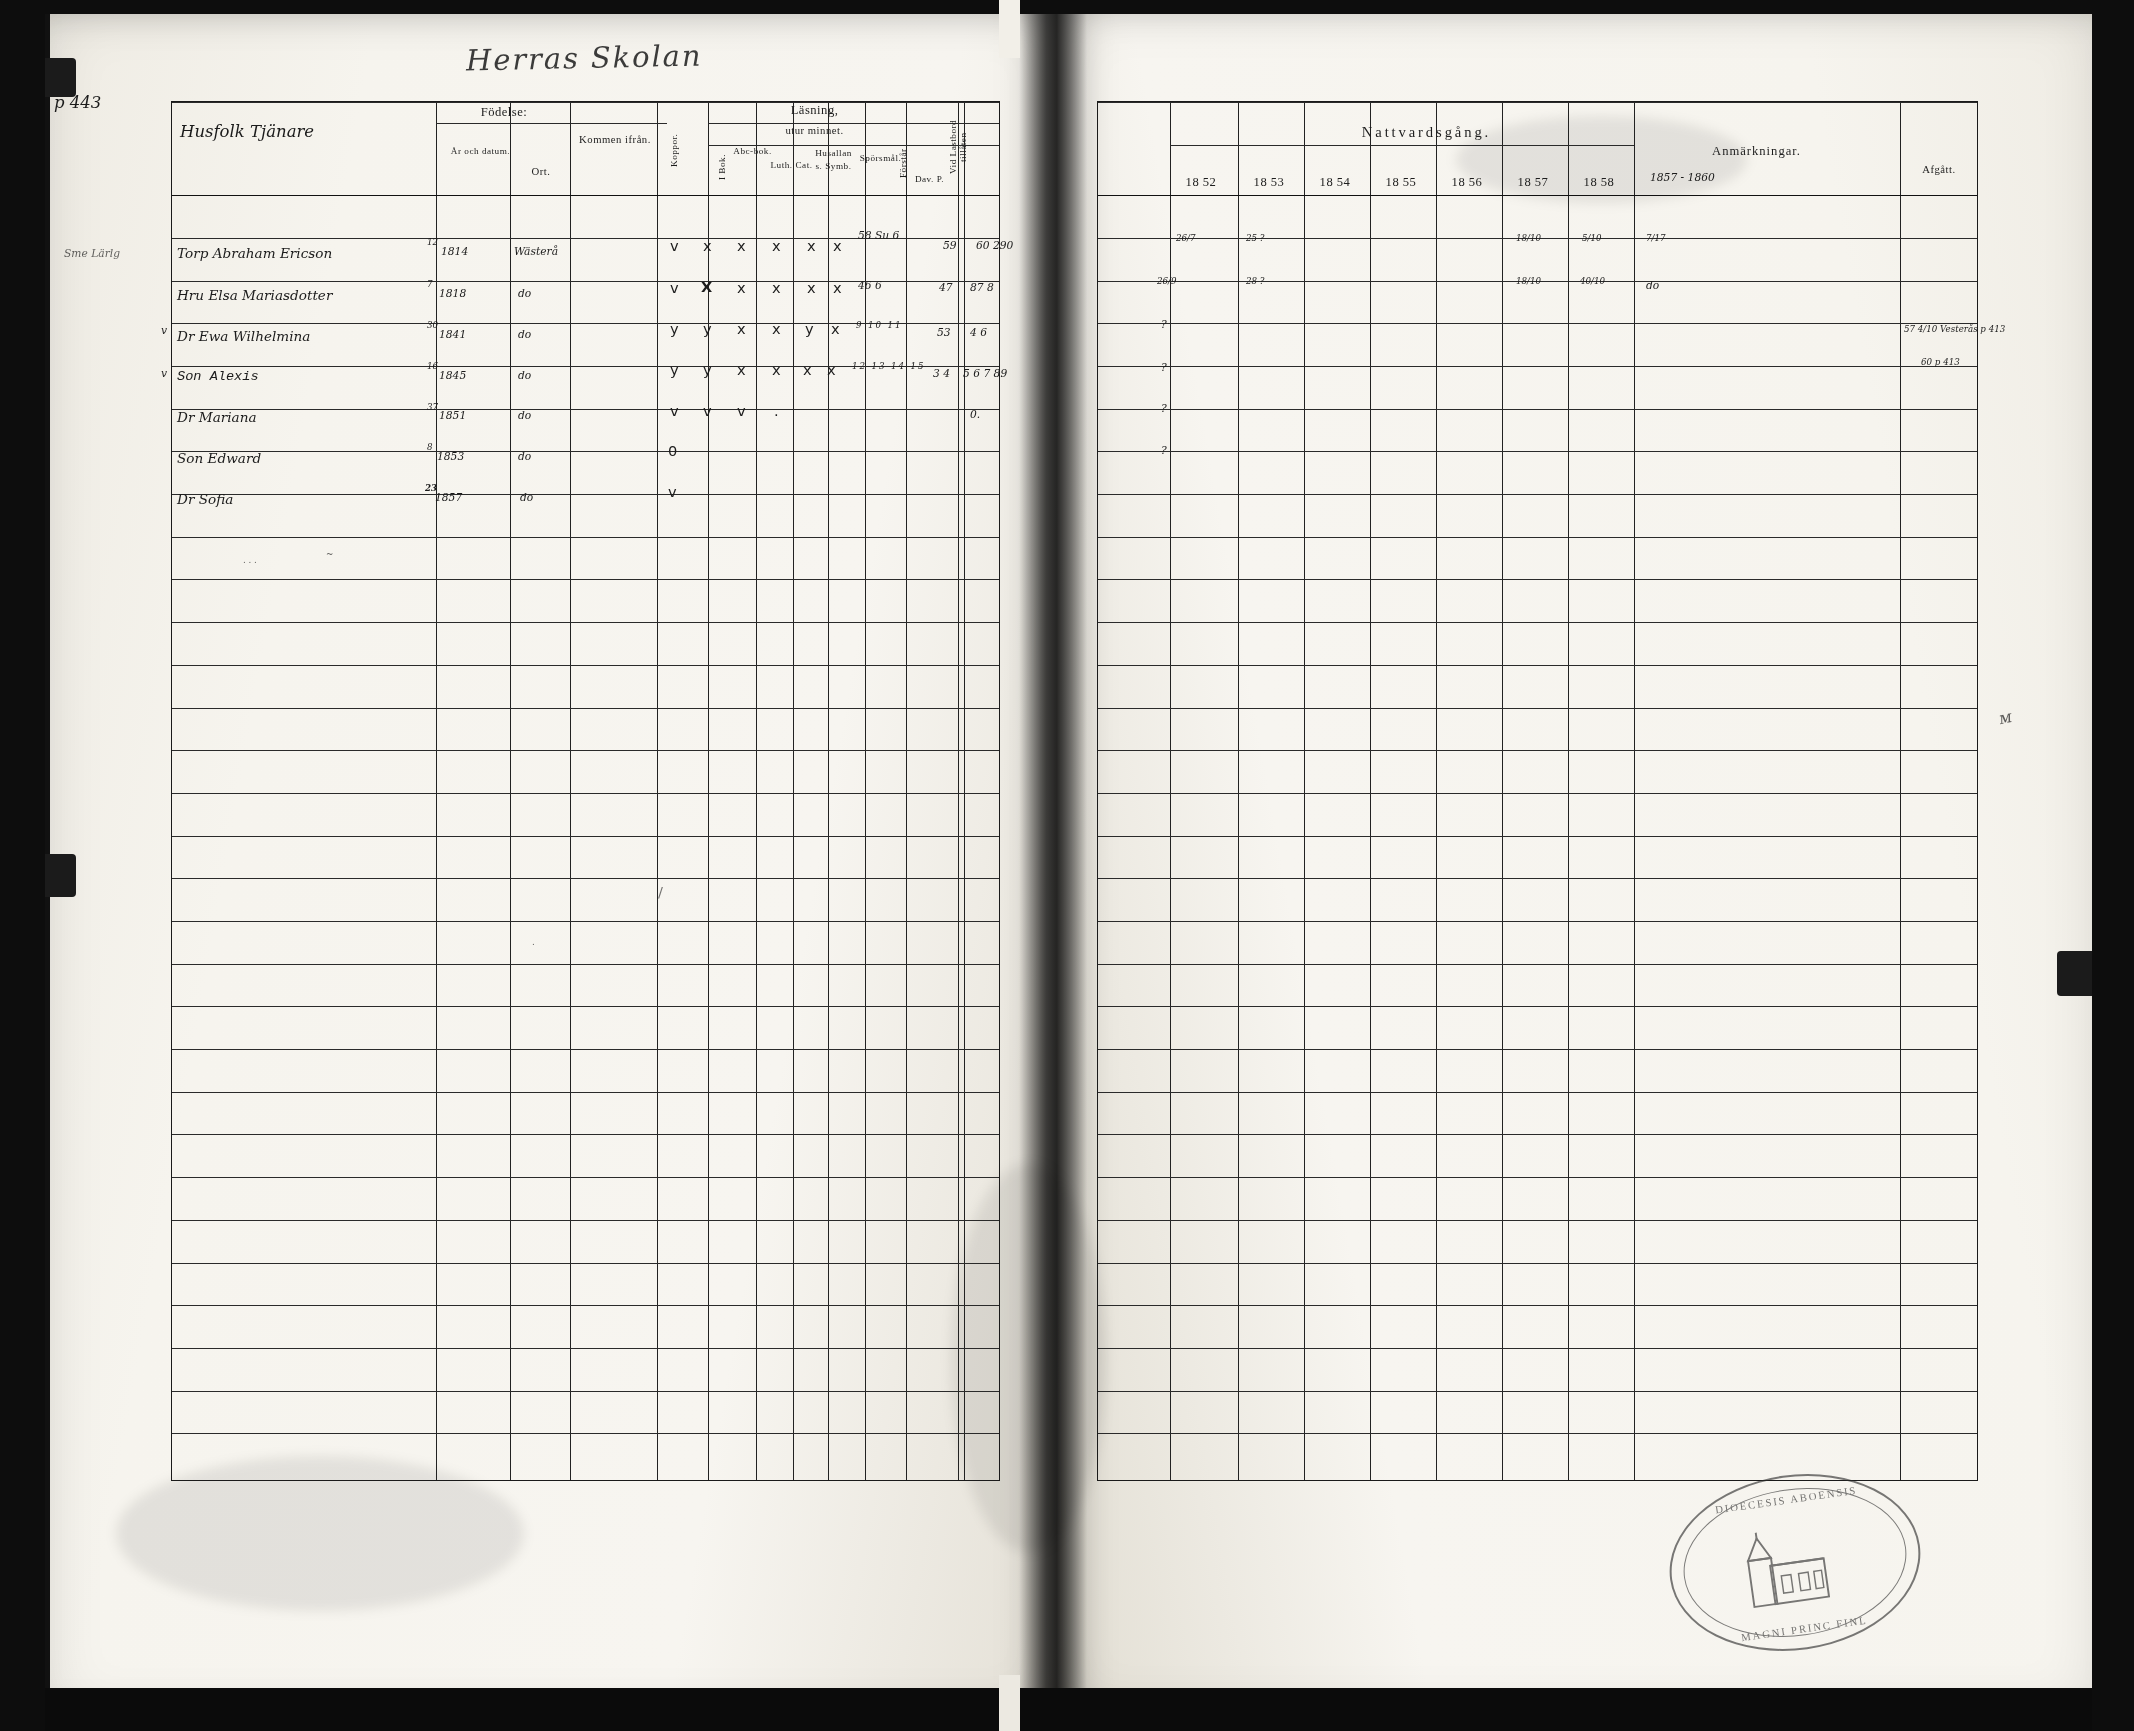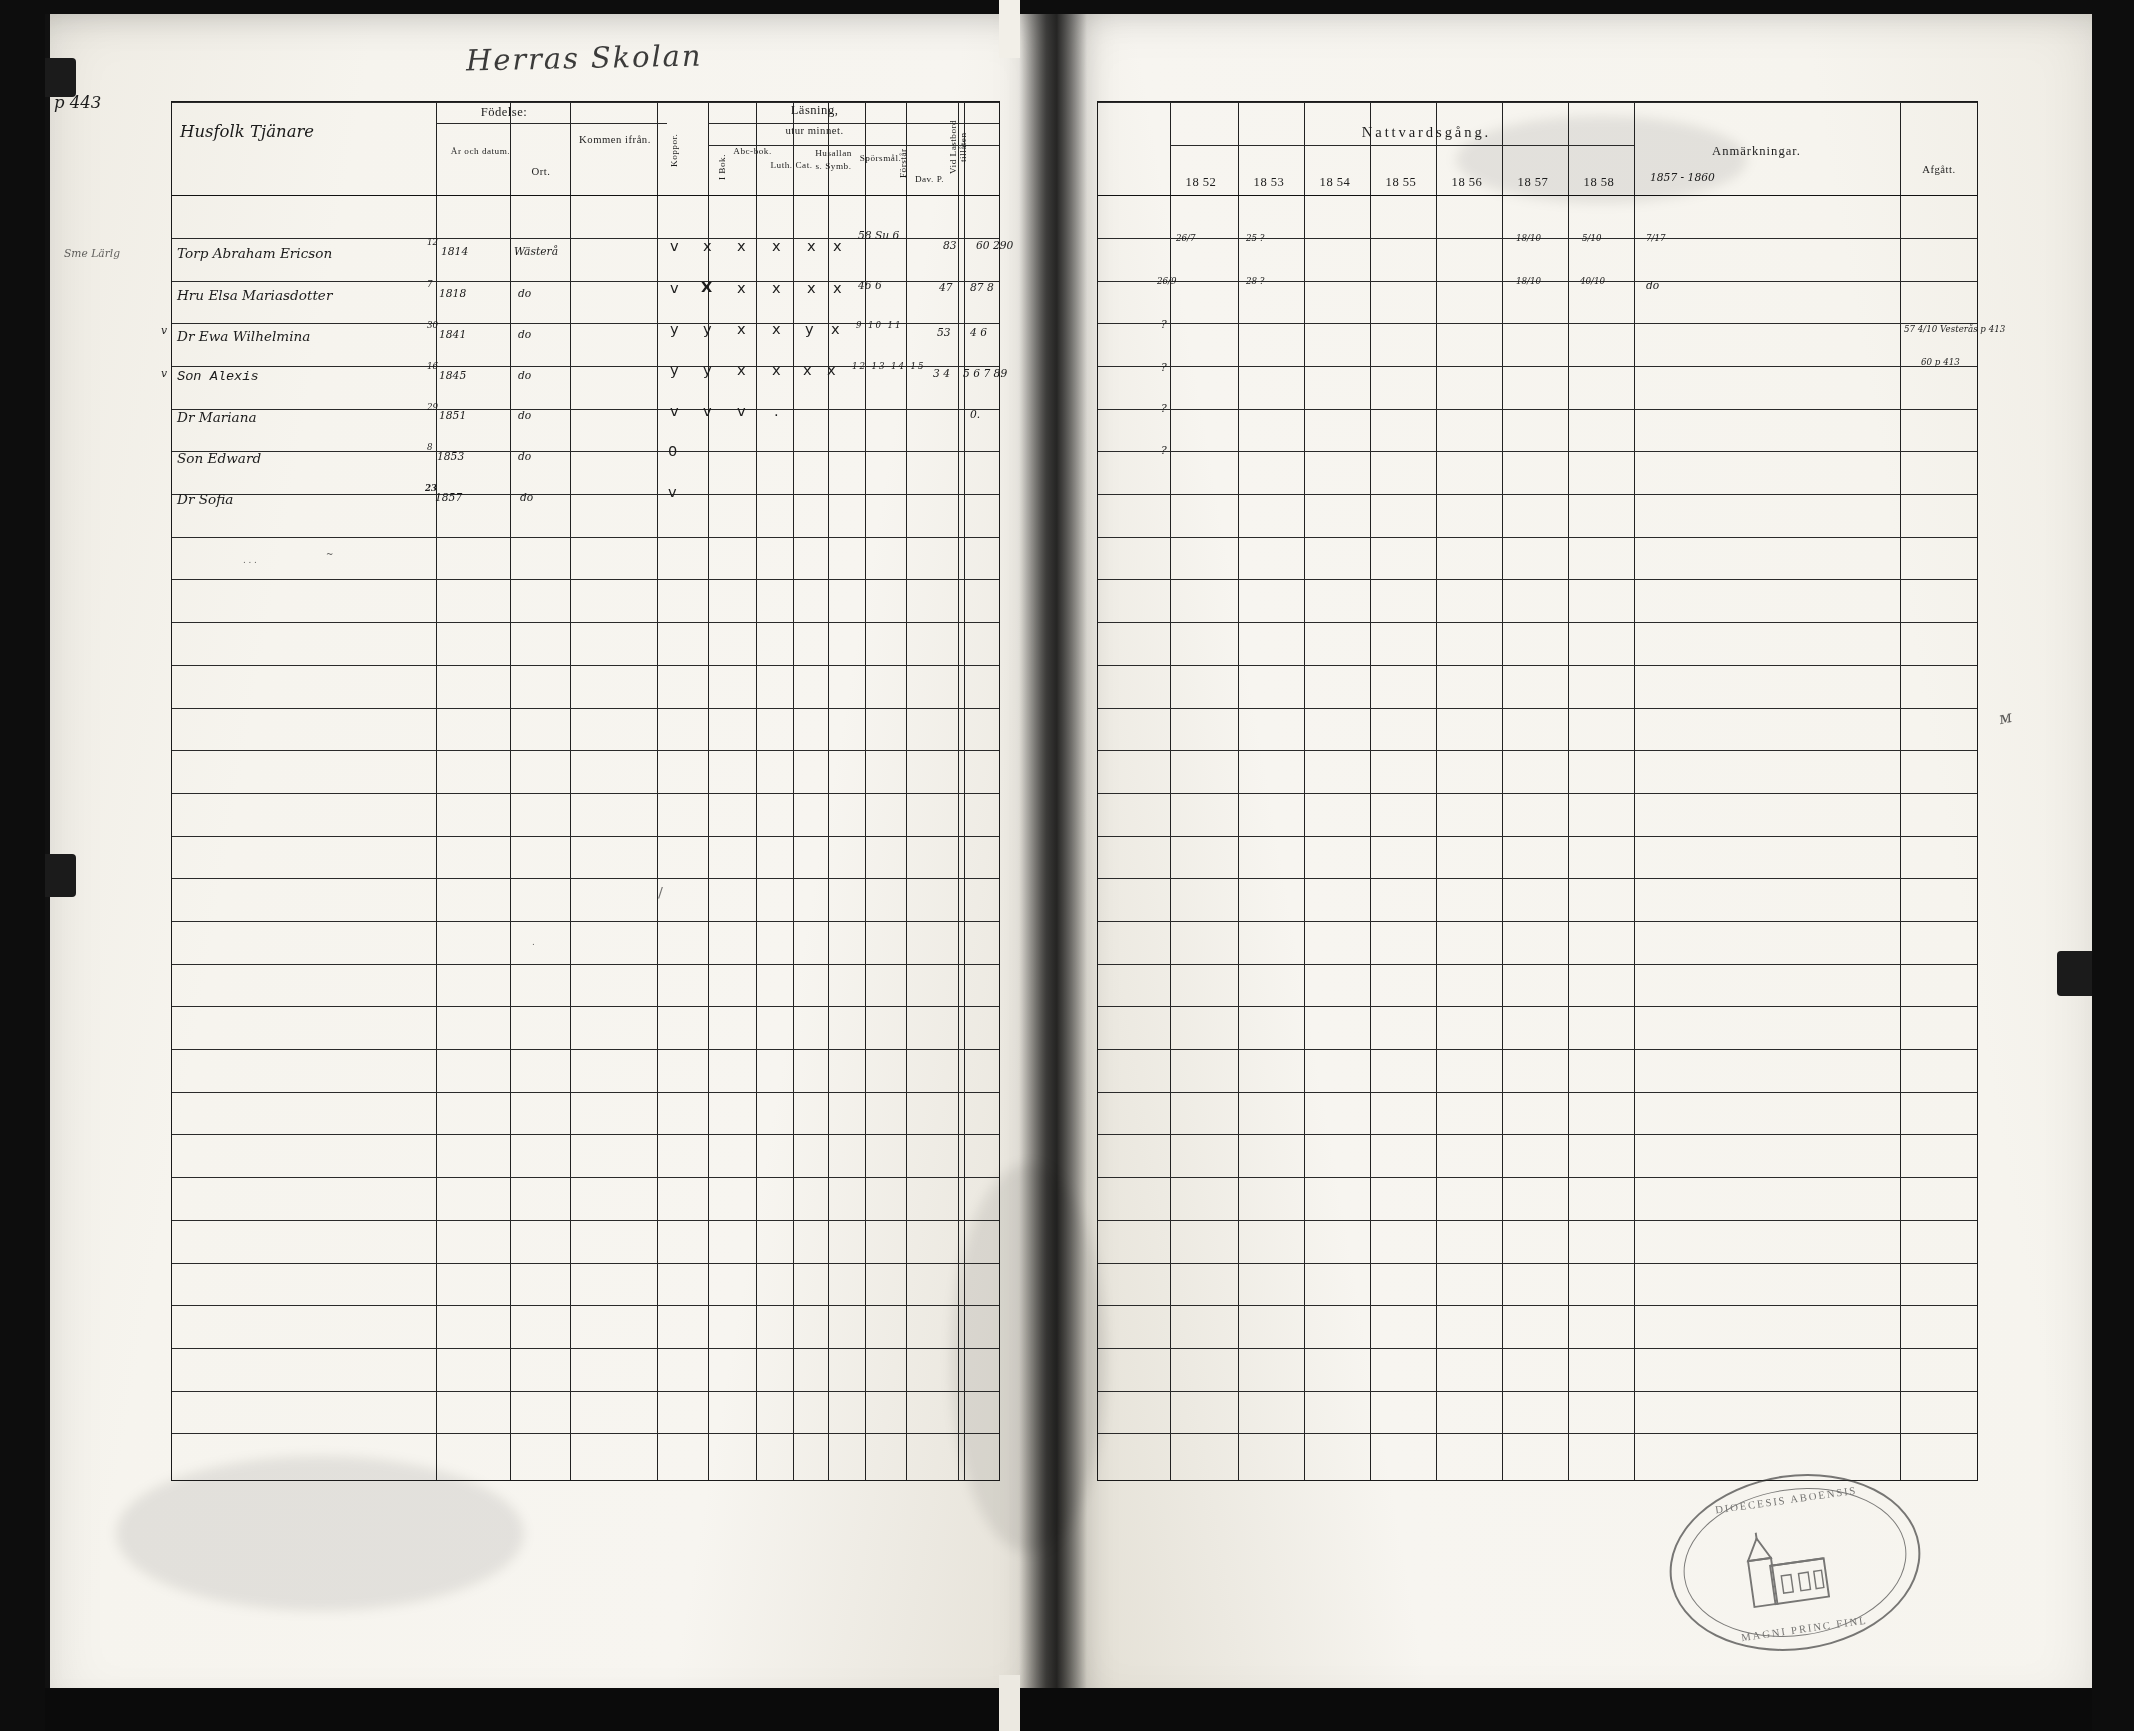--- a/index.html
+++ b/index.html
@@ -158,21 +158,21 @@
   <div class="hand xxs" style="left:427px;top:237px;">12</div>
   <div class="hand xs" style="left:441px;top:245px;">1814</div>
   <div class="hand xs" style="left:514px;top:245px;">Wästerå</div>
   <div class="mark" style="left:670px;top:237px;">v</div>
   <div class="mark" style="left:703px;top:237px;">x</div>
   <div class="mark" style="left:737px;top:237px;">x</div>
   <div class="mark" style="left:772px;top:237px;">x</div>
   <div class="mark" style="left:807px;top:237px;">x</div>
   <div class="mark" style="left:833px;top:237px;">x</div>
   <div class="hand xs" style="left:858px;top:229px;">58 Su 6</div>
-  <div class="hand xs" style="left:943px;top:239px;">83</div>
+  <div class="hand xs" style="left:943px;top:239px;">59</div>
   <div class="hand xs" style="left:976px;top:239px;">60 290</div>
 
   <div class="hand sm" style="left:177px;top:287px;">Hru Elsa Mariasdotter</div>
   <div class="hand xxs" style="left:427px;top:279px;">7</div>
   <div class="hand xs" style="left:439px;top:287px;">1818</div>
   <div class="hand xs" style="left:518px;top:287px;">do</div>
   <div class="mark" style="left:670px;top:279px;">v</div>
   <div class="mark" style="left:701px;top:278px;font-weight:bold;">X</div>
   <div class="mark" style="left:737px;top:279px;">x</div>
   <div class="mark" style="left:772px;top:279px;">x</div>
@@ -206,21 +206,21 @@
   <div class="mark" style="left:703px;top:361px;">y</div>
   <div class="mark" style="left:737px;top:361px;">x</div>
   <div class="mark" style="left:772px;top:361px;">x</div>
   <div class="mark" style="left:803px;top:361px;">x</div>
   <div class="mark" style="left:827px;top:361px;">x</div>
   <div class="hand xxs" style="left:852px;top:361px;letter-spacing:1.9px;">12 13 14 15</div>
   <div class="hand xs" style="left:933px;top:367px;">3 4</div>
   <div class="hand xs" style="left:963px;top:367px;">5 6 7 89</div>
 
   <div class="hand sm" style="left:177px;top:409px;">Dr Mariana</div>
-  <div class="hand xxs" style="left:427px;top:402px;">29</div>
+  <div class="hand xxs" style="left:427px;top:402px;">37</div>
   <div class="hand xs" style="left:439px;top:409px;">1851</div>
   <div class="hand xs" style="left:518px;top:409px;">do</div>
   <div class="mark" style="left:670px;top:402px;">v</div>
   <div class="mark" style="left:703px;top:402px;">v</div>
   <div class="mark" style="left:737px;top:402px;">v</div>
   <div class="mark" style="left:774px;top:402px;">.</div>
   <div class="hand xs" style="left:970px;top:408px;">0.</div>
 
   <div class="hand sm" style="left:177px;top:450px;">Son Edward</div>
   <div class="hand xxs" style="left:427px;top:442px;">8</div>

